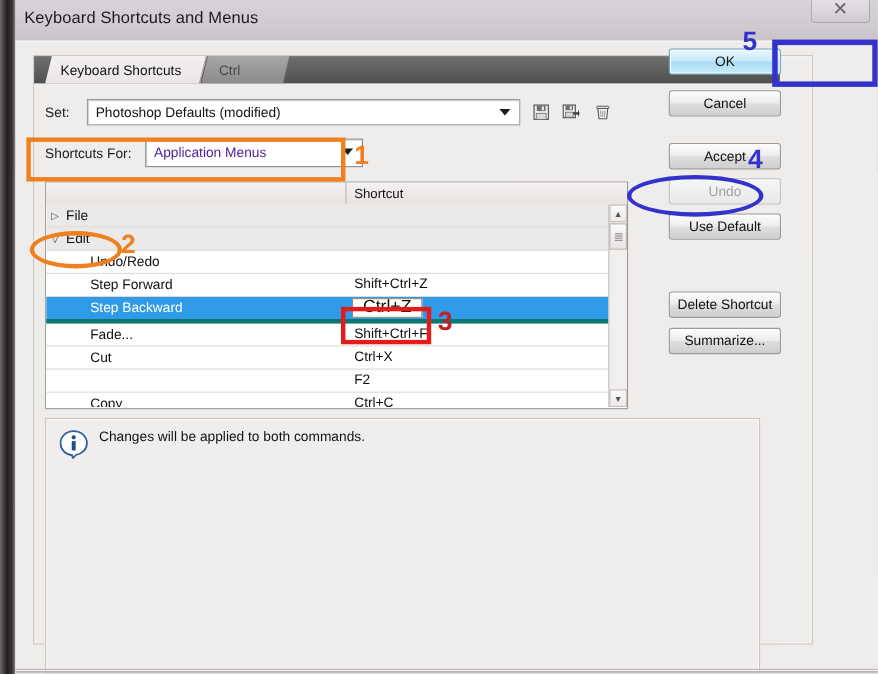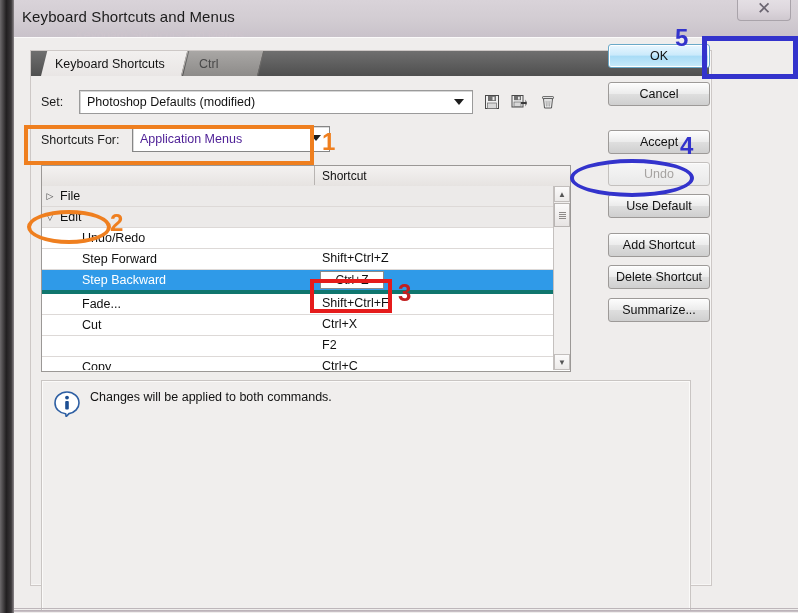--- a/index.html
+++ b/index.html
@@ -64,20 +64,21 @@
     position:absolute;left:0;bottom:2px;width:784px;height:2px;
     background:linear-gradient(180deg,#b5acb2,#cdc5cb);
   }
 
   
   .panel{
     position:absolute;left:16px;top:12px;width:680px;height:534px;
     background:#efedec;
     border:1px solid #cdc8c6;
     box-shadow:inset 0 0 0 1px #f7f6f5;
+    padding-left:27px;
   }
 
   
   .tabstrip{
     position:absolute;left:0;top:0;width:678px;height:25px;
     background:linear-gradient(180deg,#6f6f6f 0%,#4f4f4f 100%);
   }
   .tab{
     position:absolute;top:0;height:25px;
     display:flex;align-items:center;
@@ -163,21 +164,21 @@
     width:16px;display:flex;align-items:center;justify-content:center;
     font-size:9px;color:#444;
   }
   .lrow .cmd{padding-left:2px;}
   .lrow.child .cmd{padding-left:40px;}
   .lrow .sc{position:absolute;left:280px;top:2px;font-size:12.5px;}
   .sc-edit{
     position:absolute;left:278px;top:1px;width:62px;height:16px;
     background:#ffffff;border:1px solid #8b8b8b;
     display:flex;align-items:center;justify-content:center;
-    font-size:12px;color:#111;
+    font-size:16px;color:#111;
   }
 
   .vscroll{
     position:absolute;right:0;top:20px;width:16px;height:184px;
     background:#f1efee;border-left:1px solid #c4c0be;
   }
   .sb-arrow{
     position:absolute;left:0;width:16px;height:16px;
     background:linear-gradient(180deg,#fbfafa,#eceae9);
     border:1px solid #c2bebc;box-sizing:border-box;
@@ -388,21 +389,20 @@
 
         </div>
       </div>
 
       <div class="rightcol">
         <div class="btn default rb" style="top:6px;">OK</div>
         <div class="btn rb" style="top:44px;">Cancel</div>
         <div class="btn rb" style="top:92px;">Accept</div>
         <div class="btn disabled rb" style="top:124px;">Undo</div>
         <div class="btn rb" style="top:156px;">Use Default</div>
-        <div class="btn rb" style="top:195px;">Add Shortcut</div>
         <div class="btn rb" style="top:227px;">Delete Shortcut</div>
         <div class="btn rb" style="top:260px;">Summarize...</div>
       </div>
 
       <div class="bottom-rule"></div>
       <div class="bottom-rule2"></div>
     </div>
   </div>
 
   <div class="ann ann-rect" style="left:24px;top:125px;width:282px;height:32px;"></div>

